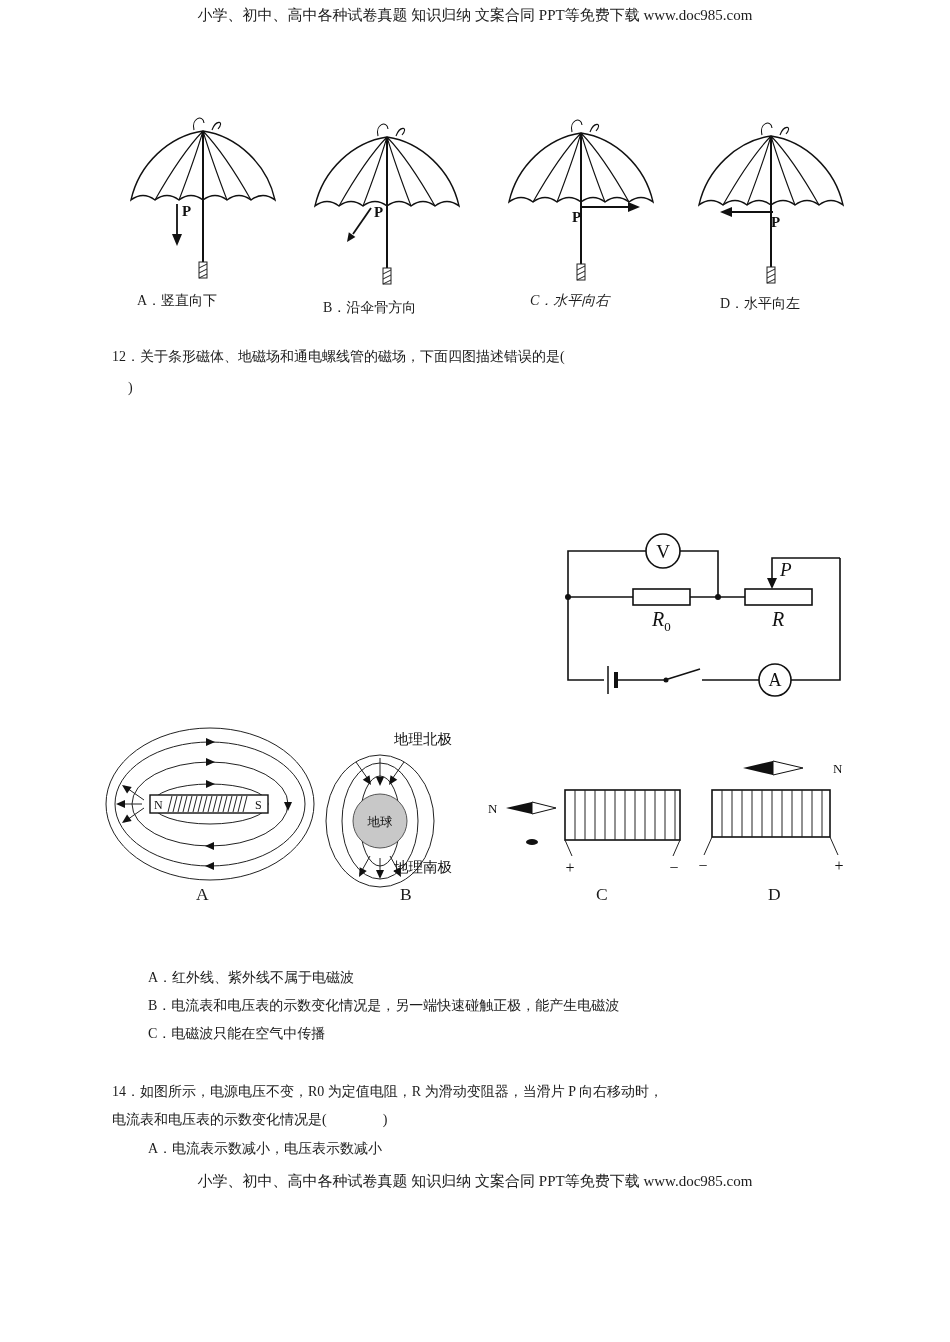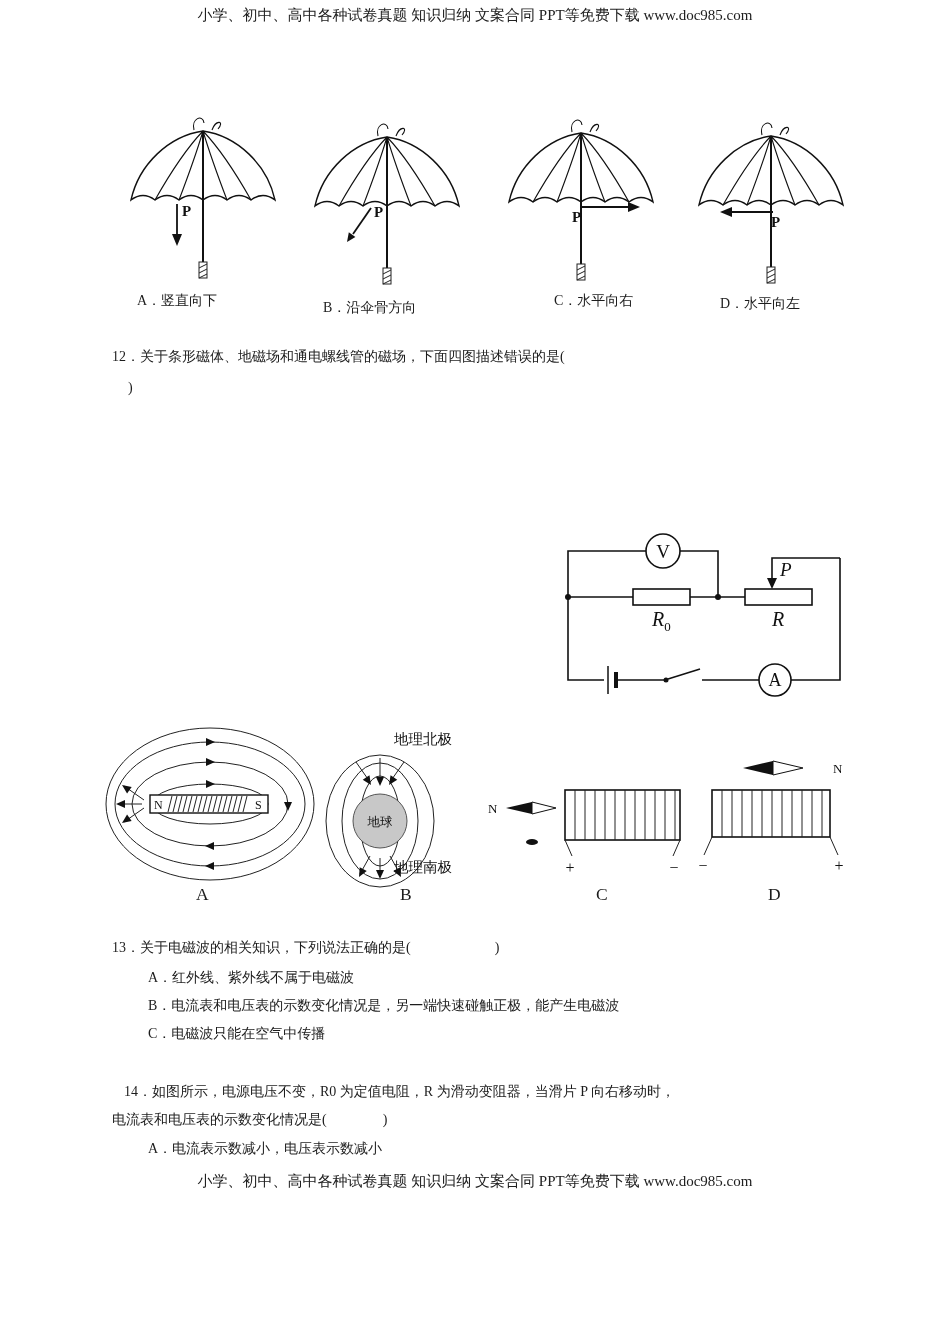--- a/index.html
+++ b/index.html
@@ -70,21 +70,21 @@
     <path class="rib" d="M71,18 C68,6 80,2 81,11 M89,18 C93,7 102,9 95,17"></path>
     <rect class="fine" x="76" y="150" width="8" height="16"></rect>
     <path class="fine" d="M76,156 L84,152 M76,161 L84,157 M76,166 L84,162"></path>
     <line class="arr" x1="82" y1="95" x2="40" y2="95"></line>
     <polygon class="head" points="29,95 41,90 41,100"></polygon>
     <text x="80" y="110" font-size="15" font-weight="bold">P</text>
   </svg>
 
   <div class="t" style="left:137px;top:293px;">A．竖直向下</div>
   <div class="t" style="left:323px;top:300px;">B．沿伞骨方向</div>
-  <div class="t" style="left:554px;top:293px;">C．水平向右</div>
+  <div class="t" style="left:530px;top:293px;font-style:italic;">C．水平向右</div>
   <div class="t" style="left:720px;top:296px;font-family:Liberation Serif, serif;">D．水平向左</div>
 
   <div class="t" style="left:112px;top:349px;">12．关于条形磁体、地磁场和通电螺线管的磁场，下面四图描述错误的是(</div>
   <div class="t" style="left:128px;top:380px;">)</div>
 
   <svg style="left:548px;top:522px;" width="305" height="190" viewBox="0 0 305 190">
 
     <path class="wire" d="M20,75 L20,29 L98,29 M132,29 L170,29 L170,75"></path>
     <circle class="wire" cx="115" cy="29" r="17"></circle>
     <text x="115" y="36" font-size="19" text-anchor="middle">V</text>
@@ -182,24 +182,23 @@
     <line class="fine" x1="137" y1="82" x2="145" y2="100"></line>
     <text x="10" y="116" font-size="16" text-anchor="middle">−</text>
     <text x="146" y="116" font-size="16" text-anchor="middle">+</text>
   </svg>
 
   <div class="cap" style="left:196px;top:884px;">A</div>
   <div class="cap" style="left:400px;top:884px;">B</div>
   <div class="cap" style="left:596px;top:884px;">C</div>
   <div class="cap" style="left:768px;top:884px;">D</div>
 
-  <div class="t" style="left:112px;top:940px;">13．关于电磁波的相关知识，下列说法正确的是(                        )</div>
   <div class="t" style="left:148px;top:970px;">A．红外线、紫外线不属于电磁波</div>
   <div class="t" style="left:148px;top:998px;">B．电流表和电压表的示数变化情况是，另一端快速碰触正极，能产生电磁波</div>
   <div class="t" style="left:148px;top:1026px;">C．电磁波只能在空气中传播</div>
 
-  <div class="t" style="left:124px;top:1084px;">14．如图所示，电源电压不变，R0 为定值电阻，R 为滑动变阻器，当滑片 P 向右移动时，</div>
+  <div class="t" style="left:112px;top:1084px;">14．如图所示，电源电压不变，R0 为定值电阻，R 为滑动变阻器，当滑片 P 向右移动时，</div>
   <div class="t" style="left:112px;top:1112px;">电流表和电压表的示数变化情况是(                )</div>
   <div class="t" style="left:148px;top:1141px;">A．电流表示数减小，电压表示数减小</div>
 
   <div class="banner" style="top:1172px;">小学、初中、高中各种试卷真题 知识归纳 文案合同 PPT等免费下载   www.doc985.com</div>
 
 </div>
 
 </body></html>

